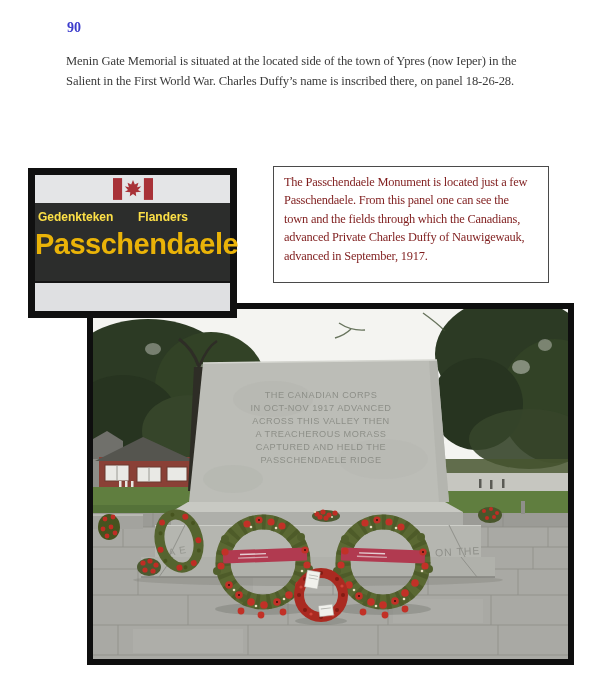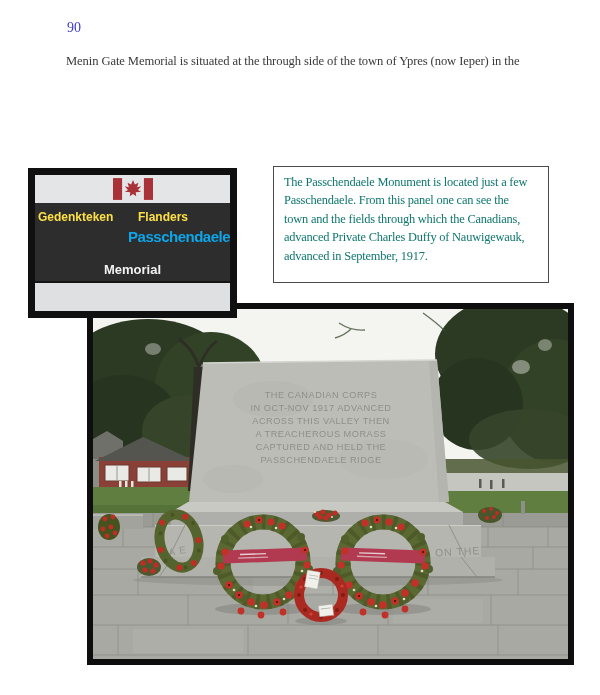--- a/index.html
+++ b/index.html
@@ -1,56 +1,57 @@
 <!DOCTYPE html>
 <html><head>
 <meta charset="utf-8">
 <style>
   html,body{margin:0;padding:0;background:#ffffff;}
   #canvas{position:relative;width:600px;height:695px;background:#ffffff;overflow:hidden;
           font-family:"Liberation Serif", serif;}
-  .page-number{position:absolute;left:67px;top:20px;font-size:14px;color:#3c3ccc;}
+  .page-number{position:absolute;left:67px;top:20px;font-size:14px;color:#3c3ccc;font-weight:bold;}
   .intro{position:absolute;left:66px;top:52px;width:510px;color:#3a3a3a;}
   .intro .line{white-space:nowrap;font-size:12.6px;line-height:19.6px;letter-spacing:-0.1px;}
   
   .monument-photo{position:absolute;left:87px;top:303px;width:487px;height:362px;
                   border:6px solid #0e0e0e;box-sizing:border-box;background:#f4f4f1;z-index:1;}
   .monument-photo svg{display:block;}
   
   .sign-photo{position:absolute;left:28px;top:168px;width:209px;height:150px;
               border:7px solid #101010;box-sizing:border-box;background:#e4e5e7;z-index:2;
               font-family:"Liberation Sans", sans-serif;}
   .sign-flag{position:absolute;left:78px;top:2px;width:40px;height:24px;}
   .sign-panel{position:absolute;left:0;top:28px;width:195px;height:78px;background:#2c2d2c;
               border-bottom:2px solid #141414;}
   .sign-row1{position:absolute;top:7px;left:0;width:195px;height:14px;color:#fde047;
              font-weight:bold;font-size:12px;}
   .sign-gedenkteken{position:absolute;left:3px;top:0;}
   .sign-monument{position:absolute;left:103px;top:0;}
-  .sign-main{position:absolute;top:25px;left:0;width:195px;text-align:right;color:#0ea5e9;
-             font-weight:bold;font-size:15px;letter-spacing:-0.5px;}
+  .sign-main{position:absolute;top:25px;left:0;width:195px;text-align:left;color:#eab308;
+             font-weight:bold;font-size:29px;letter-spacing:-0.5px;}
   .sign-sub{position:absolute;top:59px;left:0;width:195px;text-align:center;color:#f2f2f2;
             font-weight:bold;font-size:13px;}
   .sign-lowband{position:absolute;left:0;top:108px;width:195px;height:28px;background:#dfe0e2;}
   
   .callout{position:absolute;left:273px;top:166px;width:276px;height:117px;box-sizing:border-box;
            border:1px solid #4a4a4a;background:#ffffff;padding:6px 4px 0 10px;overflow:hidden;
-           color:#0f766e;}
+           color:#7f1d1d;}
   .callout .line{white-space:nowrap;font-size:12.4px;line-height:18.4px;letter-spacing:-0.2px;}
   .insc{font-family:"Liberation Sans", sans-serif;}
 </style>
 </head>
 <body>
 
 <div id="canvas">
 
   <div class="page-number">90</div>
 
   <div class="intro">
-    <div class="line">Menin Gate Memorial is situated at the through side of the town of Ypres (now Ieper) in the</div>
+    <div class="line">Menin Gate Memorial is situated at the located side of the town of Ypres (now Ieper) in the</div>
+    <div class="line">Salient in the First World War. Charles Duffy’s name is inscribed there, on panel 18-26-28.</div>
   </div>
 
   <div class="monument-photo">
     <svg width="475" height="350" viewBox="0 0 475 350">
 
       <rect x="0" y="0" width="475" height="350" fill="#f4f4f1"></rect>
 
       <g>
         <ellipse cx="420" cy="45" rx="78" ry="58" fill="#2c3a24"></ellipse>
         <ellipse cx="462" cy="92" rx="55" ry="62" fill="#324226"></ellipse>
@@ -414,21 +415,20 @@
       <rect x="0" y="1" width="10" height="24" fill="#a83238"></rect>
       <rect x="34" y="1" width="10" height="24" fill="#a83238"></rect>
       <path fill="#a83238" d="M22 3 L24 8 L28 6 L26.5 11 L31 10 L27.5 14 L31 16 L25 16.5 L25.5 21 L22 18.5 L18.5 21 L19 16.5 L13 16 L16.5 14 L13 10 L17.5 11 L16 6 L20 8 Z"></path>
     </svg>
     <div class="sign-panel">
       <div class="sign-row1">
         <span class="sign-gedenkteken">Gedenkteken</span>
         <span class="sign-monument">Flanders</span>
       </div>
       <div class="sign-main">Passchendaele</div>
-      <div class="sign-sub">Memorial</div>
     </div>
     <div class="sign-lowband"></div>
   </div>
 
   <div class="callout">
     <div class="line">The Passchendaele Monument is located just a few</div>
     <div class="line">Passchendaele. From this panel one can see the</div>
     <div class="line">town and the fields through which the Canadians,</div>
     <div class="line">advanced Private Charles Duffy of Nauwigewauk,</div>
     <div class="line">advanced in September, 1917.</div>

